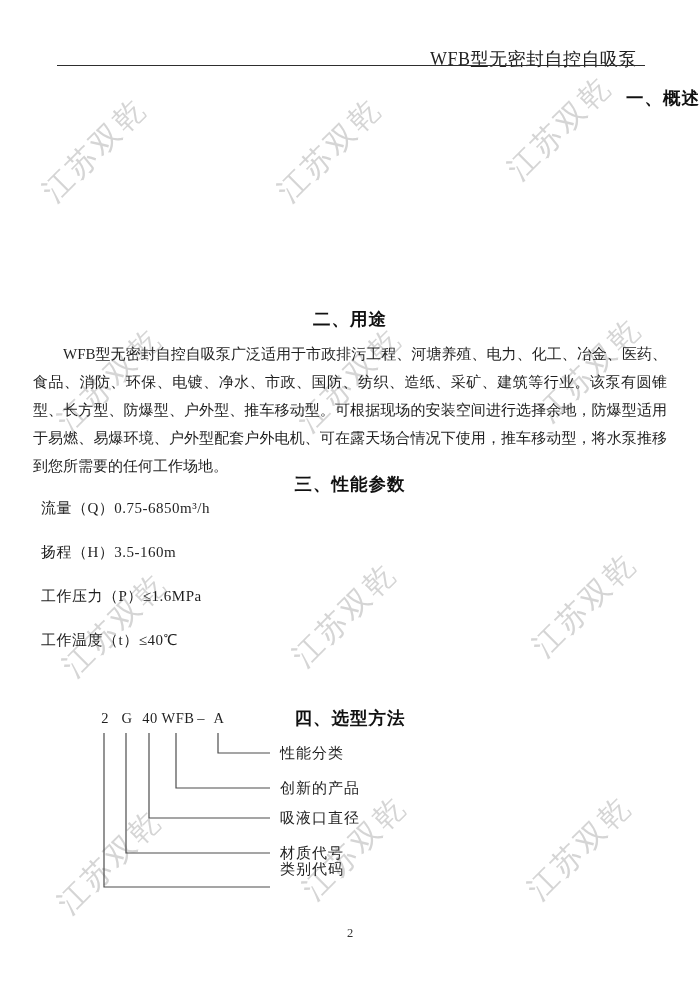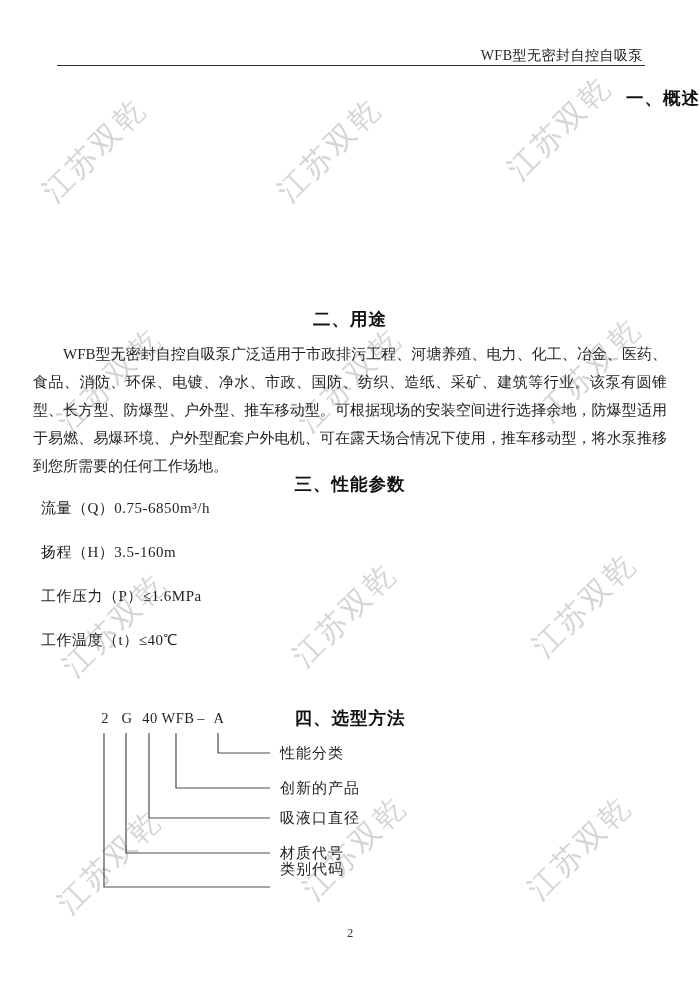--- a/index.html
+++ b/index.html
@@ -19,22 +19,22 @@
     font-size:30px;
     letter-spacing:3px;
     color:#c7c7c7;
     opacity:.75;
     white-space:nowrap;
     font-family:"Liberation Serif","DejaVu Serif",serif;
   }
   
   .content{position:absolute;inset:0;z-index:1;}
   .header-title{
-    position:absolute;top:47px;right:57px;
-    font-size:14px;color:#222;letter-spacing:.5px;
+    position:absolute;top:47px;right:63px;
+    font-size:18px;color:#222;letter-spacing:.5px;
   }
   .header-rule{
     position:absolute;top:65px;left:57px;width:588px;height:1px;
     background:#2e2e2e;
   }
   .sec-heading{
     position:absolute;left:0;width:700px;
     text-align:center;font-size:17.5px;font-weight:bold;color:#111;
     letter-spacing:1px;
   }

